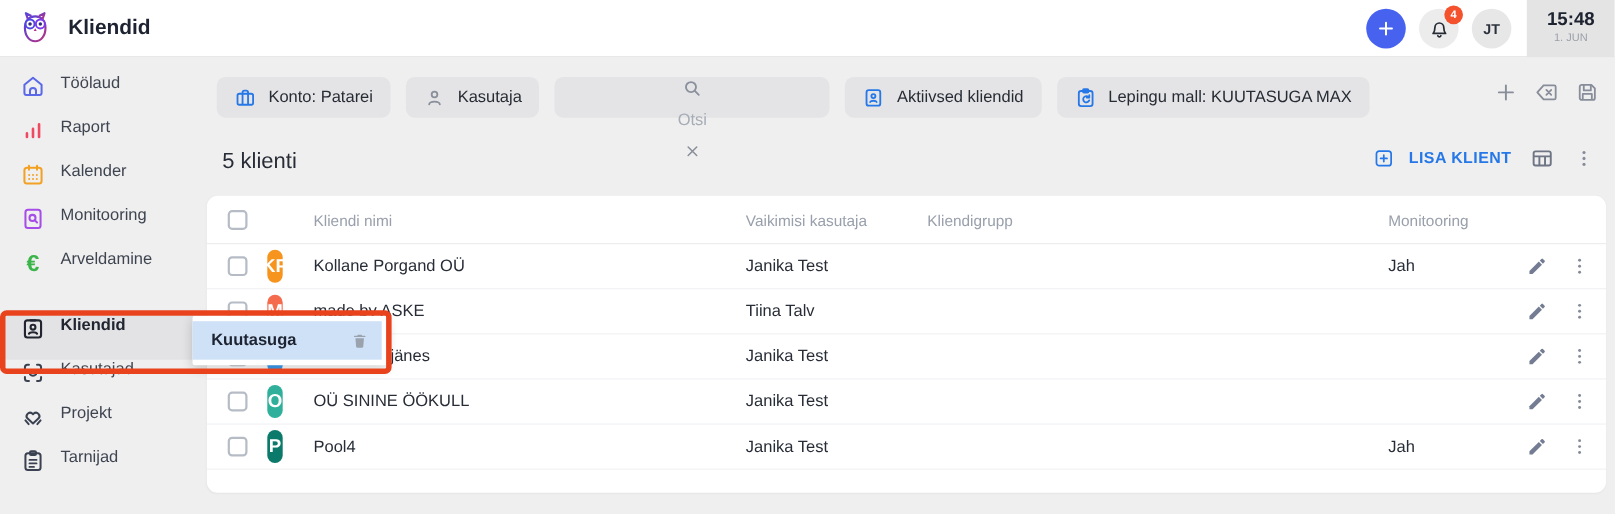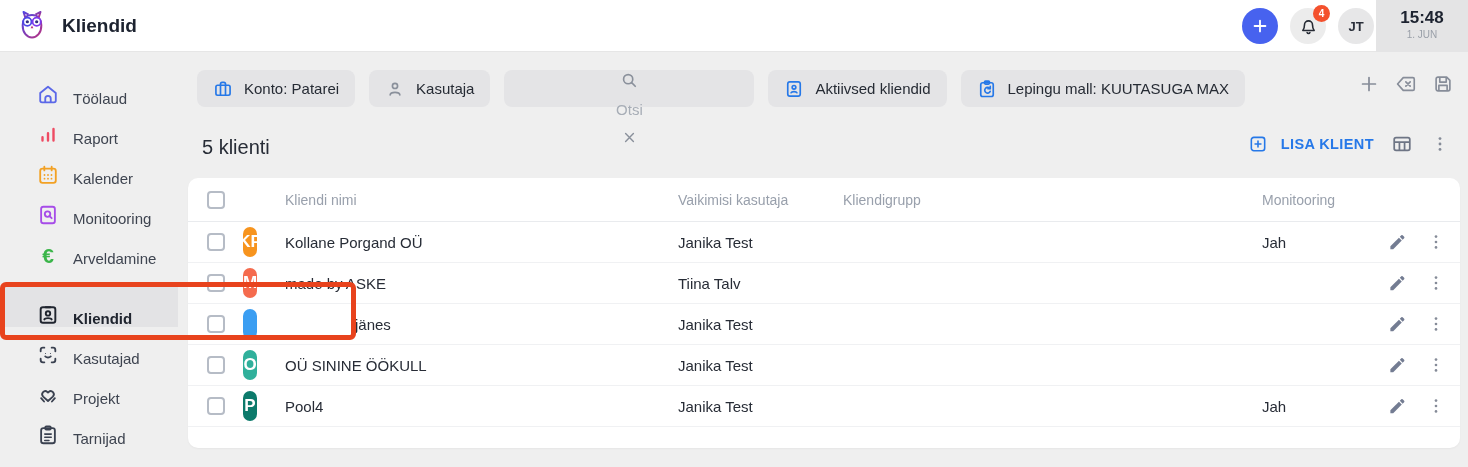--- a/index.html
+++ b/index.html
@@ -9,27 +9,27 @@
 
   
   .header { position:absolute; top:0; left:0; right:0; height:52px; background:#fff; border-bottom:1px solid #e6e6e6; z-index:2; }
   .logo { position:absolute; left:15px; top:9px; width:34px; height:34px; }
   .app-title { position:absolute; left:62px; top:0; line-height:52px; font-size:19px; font-weight:700; color:#1d2330; }
   .header-right { position:absolute; right:94px; top:8px; display:flex; align-items:center; gap:12px; }
   .fab { width:36px; height:36px; border-radius:50%; background:#4762ef; color:#fff; display:flex; align-items:center; justify-content:center; cursor:pointer; }
   .bell-wrap { position:relative; width:36px; height:36px; border-radius:50%; background:#ececec; display:flex; align-items:center; justify-content:center; color:#262b34; cursor:pointer; }
   .badge { position:absolute; top:-3px; right:-4px; min-width:17px; height:17px; border-radius:9px; background:#f4512d; color:#fff; font-size:10px; font-weight:700; display:flex; align-items:center; justify-content:center; padding:0 4px; }
   .user-avatar { width:36px; height:36px; border-radius:50%; background:#e7e7e8; color:#2b303b; font-size:13px; font-weight:700; display:flex; align-items:center; justify-content:center; cursor:pointer; }
-  .clock { position:absolute; right:0; top:0; width:92px; height:52px; background:#e4e4e5; text-align:center; padding-top:8px; }
+  .clock { position:absolute; right:0; top:0; width:80px; height:52px; background:#e4e4e5; text-align:center; padding-top:8px; }
   .clock-time { font-size:17px; font-weight:700; color:#1d2330; line-height:19px; }
   .clock-date { font-size:10px; color:#999fa8; margin-top:2px; }
 
   
   .sidebar { position:absolute; top:52px; left:0; width:188px; bottom:0; padding-top:15px; }
-  .side-item { height:40px; display:flex; align-items:flex-end; padding-left:36px; font-size:15px; color:#3e4450; cursor:pointer; }
+  .side-item { height:40px; display:flex; align-items:flex-start; padding-left:18px; font-size:15px; color:#3e4450; cursor:pointer; }
   .side-item .icn { width:24px; height:24px; display:flex; align-items:center; justify-content:center; }
   .side-item .lbl { margin-left:13px; }
   .side-gap { height:20px; }
   .side-item.active { background:#e3e3e5; font-weight:700; color:#20252f; width:178px; }
   .euro-glyph { font-size:21px; font-weight:700; line-height:1; }
 
   
   .chips { position:absolute; left:197px; top:70px; display:flex; gap:14px; }
   .chip { height:37px; border-radius:8px; background:#e4e4e6; display:flex; align-items:center; padding:0 16px; gap:11px; font-size:15px; color:#262b34; cursor:pointer; }
   .chip .cicn { width:20px; height:20px; display:flex; align-items:center; justify-content:center; }
@@ -449,15 +449,26 @@
       <span class="cell c-kebab">
           <svg viewBox="0 0 24 24" width="20" height="20" fill="currentColor">
             <circle cx="12" cy="5.5" r="1.6"></circle>
             <circle cx="12" cy="12" r="1.6"></circle>
             <circle cx="12" cy="18.5" r="1.6"></circle>
           </svg>
         </span>
     </div>
   </div>
 
+  <div class="popup">
+    <div class="popup-item" style="background: rgb(207, 225, 247);">
+      <span class="plbl">Kuutasuga</span>
+      <span class="trash">
+        <svg viewBox="0 0 24 24" width="16" height="16" fill="currentColor">
+            <path d="M9.5 3.5h5l.8 1.3H19a.9.9 0 0 1 0 1.8H5a.9.9 0 0 1 0-1.8h3.7z"></path>
+            <path d="M6.2 8.2h11.6l-.9 11.3a2 2 0 0 1-2 1.8H9.1a2 2 0 0 1-2-1.8z"></path>
+          </svg>
+      </span>
+    </div>
+  </div>
   <div class="red-box" style="border-color: rgb(232, 67, 29);"></div>
 
 </div>
 
 </body></html>

